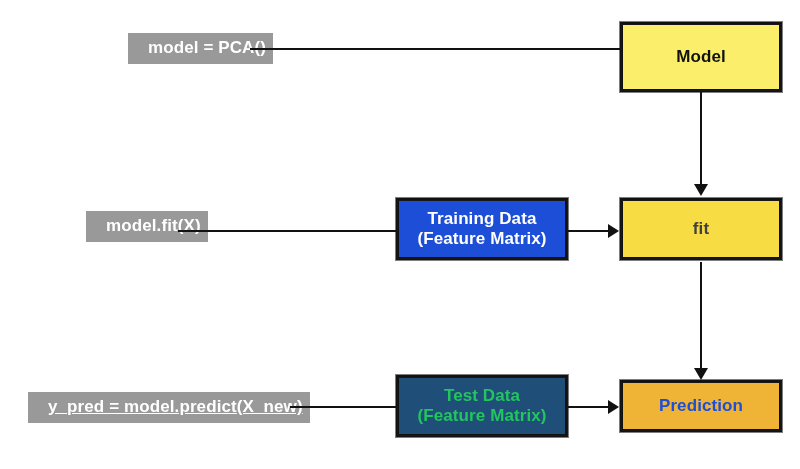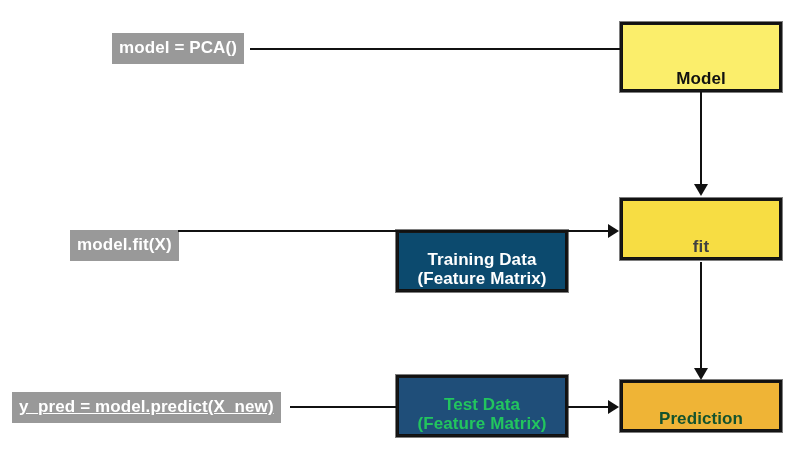--- a/index.html
+++ b/index.html
@@ -20,33 +20,34 @@
 
   
   .code-chip {
     position: absolute;
     background: #999999;
     color: #ffffff;
     font-family: "Liberation Sans", sans-serif;
     font-size: 17px;
     font-weight: 700;
     line-height: 1;
-    padding: 6px 7px 8px 7px;
+    padding: 6px 7px 8px 20px;
     white-space: nowrap;
     letter-spacing: 0.1px;
+    margin-left: 16px;
   }
 
   
   .node {
     position: absolute;
     box-sizing: border-box;
     display: flex;
     flex-direction: column;
     align-items: center;
-    justify-content: flex-end;
+    justify-content: center;
     text-align: center;
     border: 3px solid #111111;
     font-weight: 700;
     line-height: 1.16;
     font-size: 17px;
     letter-spacing: 0.1px;
   }
   .node .ln { display: block; }
 
   .node.sketch::before {
@@ -90,21 +91,21 @@
     border-right: 7px solid transparent;
   }
 </style>
 </head>
 <body>
 
 <div id="canvas">
 
   <div class="code-chip" style="left:112px; top:33px;">model = PCA()</div>
 
-  <div class="code-chip" style="left:70px; top:230px;">model.fit(X)</div>
+  <div class="code-chip" style="left:70px; top:211px;">model.fit(X)</div>
 
   <div class="code-chip" style="left:12px; top:392px;text-decoration:underline;">y_pred = model.predict(X_new)</div>
 
   <div class="hline" style="left:250px; top:48px; width:370px;"></div>
 
   <div class="hline" style="left:178px; top:230px; width:218px;"></div>
 
   <div class="hline" style="left:568px; top:230px; width:44px;"></div>
   <div class="arrow-right" style="left:608px; top:224px;"></div>
 
@@ -116,31 +117,31 @@
   <div class="vline" style="left:700px; top:90px; height:96px;"></div>
   <div class="arrow-down" style="left:694px; top:184px;"></div>
 
   <div class="vline" style="left:700px; top:262px; height:108px;"></div>
   <div class="arrow-down" style="left:694px; top:368px;"></div>
 
   <div class="node sketch" style="left:620px; top:22px; width:162px; height:70px; background:#FBEE6B; color:#111111;">
     <span class="ln">Model</span>
   </div>
 
-  <div class="node sketch" style="left:396px; top:198px; width:172px; height:62px; background:#0c4a6e; color:#ffffff;margin-top:32px;">
+  <div class="node sketch" style="left:396px; top:198px; width:172px; height:62px; background:#1d4ed8; color:#ffffff;">
     <span class="ln">Training Data</span>
     <span class="ln">(Feature Matrix)</span>
   </div>
 
   <div class="node sketch" style="left:620px; top:198px; width:162px; height:62px; background:#F7DD43; color:#404040;">
     <span class="ln">fit</span>
   </div>
 
   <div class="node sketch" style="left:396px; top:375px; width:172px; height:62px; background:#1F4E79; color:#22c55e;">
     <span class="ln">Test Data</span>
     <span class="ln">(Feature Matrix)</span>
   </div>
 
-  <div class="node sketch" style="left:620px; top:380px; width:162px; height:52px; background:#EFB436; color:#14532d;">
+  <div class="node sketch" style="left:620px; top:380px; width:162px; height:52px; background:#EFB436; color:#1d4ed8;">
     <span class="ln">Prediction</span>
   </div>
 
 </div>
 
 </body></html>

